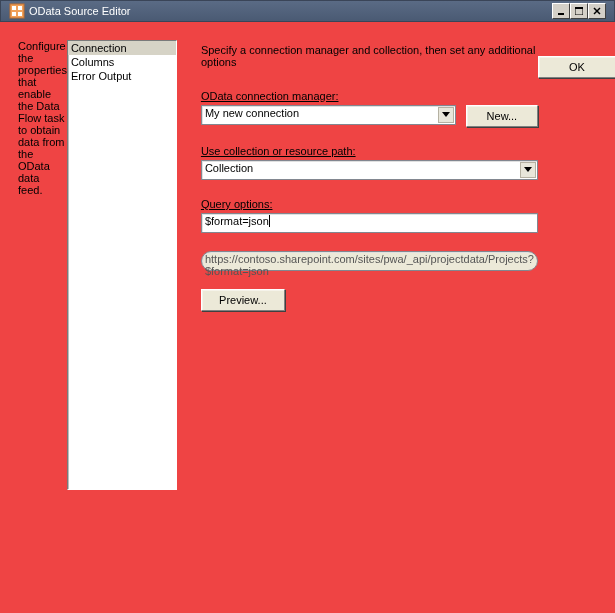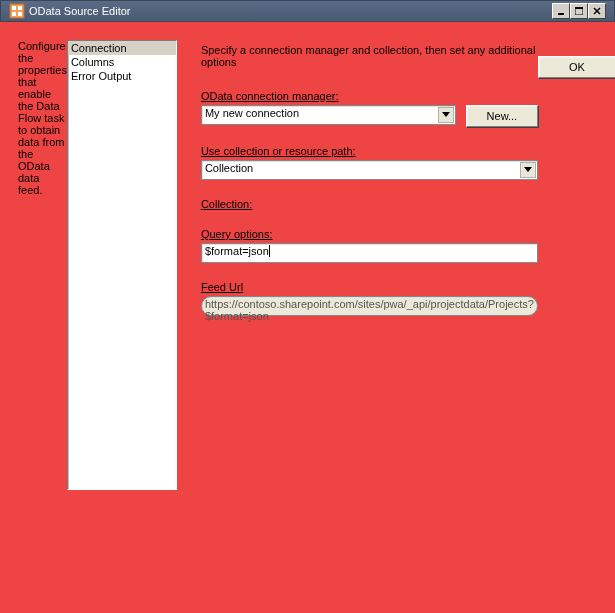--- a/index.html
+++ b/index.html
@@ -235,38 +235,39 @@
           <span>Collection</span>
           <span class="ddarrow">
               <svg viewBox="0 0 8 6">
                 <path d="M0 0 L8 0 L4 5 Z" fill="#000"></path>
               </svg>
             </span>
         </div>
       </div>
 
       <div class="fieldrow">
-        <div class="label">Collection:</div>
       </div>
 
       <div class="fieldrow">
         <div class="label">Query options:</div>
         <div class="textin">
           <span>$format=json</span>
             <span class="cursor"></span>
         </div>
       </div>
 
       <div class="fieldrow">
-        <div class="label">Feed Url</div>
         <div class="textin readonly">
           <span>https://contoso.sharepoint.com/sites/pwa/_api/projectdata/Projects?$format=json</span>
         </div>
       </div>
 
+      <div>
+        <button class="btn" style="min-width:84px">Preview...</button>
+      </div>
     </div>
   </div>
 
   <div class="footer">
     <button class="btn">OK</button>
     <button class="btn">Cancel</button>
     <button class="btn">Help</button>
   </div>
 </div>
 

